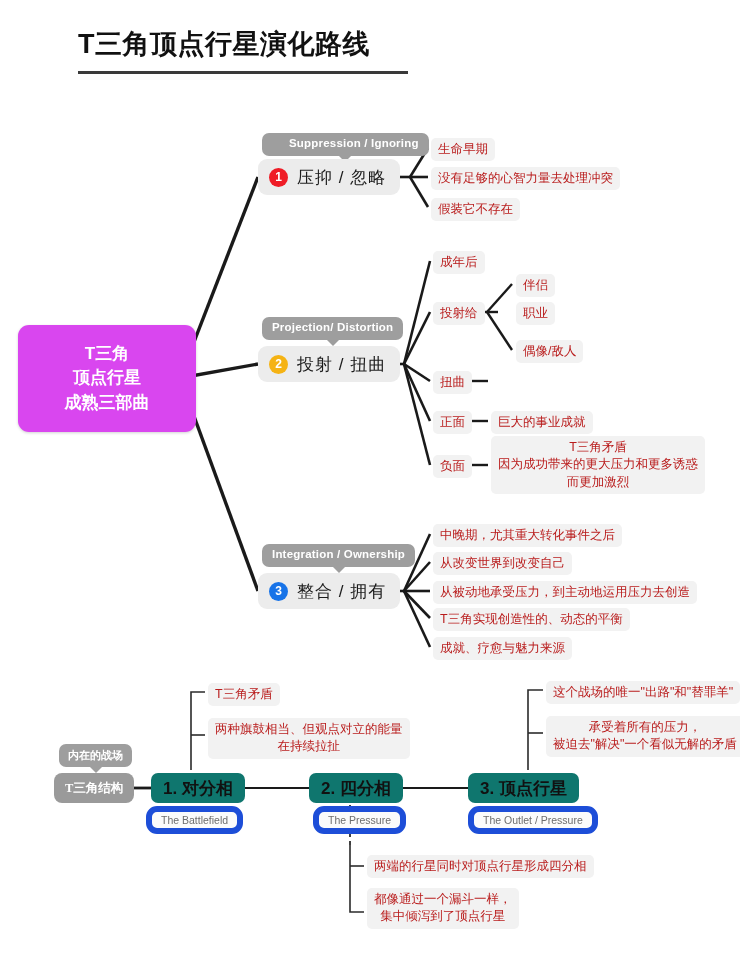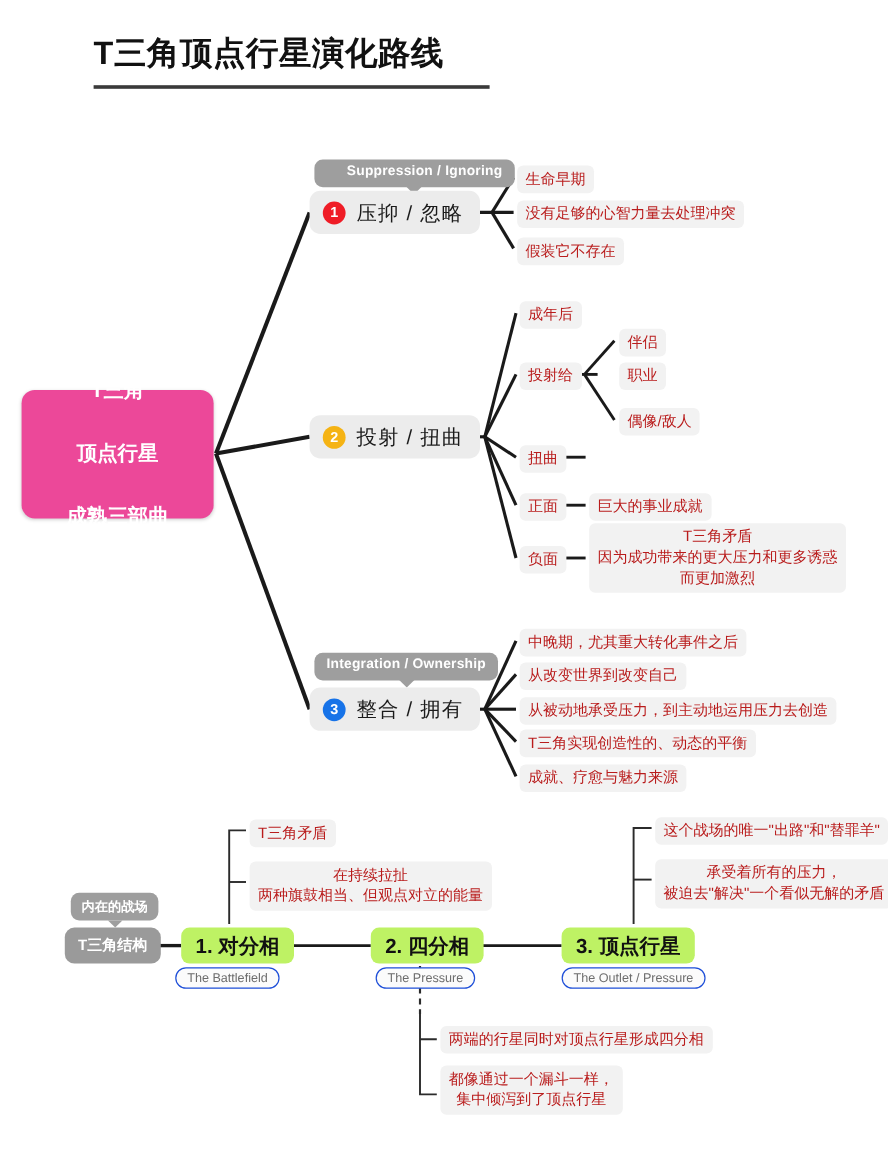--- a/index.html
+++ b/index.html
@@ -19,26 +19,25 @@
   .title-wrap { position: absolute; left: 78px; top: 26px; }
   .title-text {
     font-size: 27px; font-weight: bold; color: #111; letter-spacing: 0.5px;
     white-space: nowrap;
   }
   .title-rule { margin-top: 9px; height: 3px; background: #3a3a3a; width: 330px; }
 
   
   .center-node {
     position: absolute; left: 18px; top: 325px;
-    width: 160px; height: 107px;
-    background: #ec4899; border-radius: 11px;
+    width: 178px; height: 107px;
+    background: #d946ef; border-radius: 11px;
     display: flex; flex-direction: column; align-items: center; justify-content: center;
     color: #ffffff; font-weight: bold; font-size: 17px; line-height: 1.42;
     box-shadow: 0 1px 3px rgba(0,0,0,.18);
-    gap: 28px;
   }
 
   
   .stage {
     position: absolute;
     background: #ececec; border-radius: 9px;
     height: 36px; padding: 0 14px 0 11px;
     display: flex; align-items: center; gap: 9px;
     white-space: nowrap;
   }
@@ -70,35 +69,35 @@
   
   .leaf {
     position: absolute; background: #f2f2f2; border-radius: 5px;
     padding: 3px 7px; font-size: 12.5px; color: #b91c1c;
     line-height: 1.38; white-space: nowrap;
   }
   .leaf.center { text-align: center; }
 
   
   .bnode {
-    position: absolute; background: #bef264; border-radius: 7px;
+    position: absolute; background: #0f766e; border-radius: 7px;
     height: 30px; padding: 0 12px;
     display: flex; align-items: center;
     font-size: 17px; font-weight: bold; color: #111; white-space: nowrap;
   }
   .bsub {
-    position: absolute; background: #fbfbfb; border: 1px solid #1d4ed8;
+    position: absolute; background: #fbfbfb; border: 6px solid #1d4ed8;
     border-radius: 11px; padding: 2px 9px;
     font-size: 10.5px; color: #6d6d6d; white-space: nowrap;
   }
   .gray-node {
     position: absolute; background: #9a9a9a; color: #ffffff;
     border-radius: 8px; height: 30px; padding: 0 11px;
     display: flex; align-items: center;
-    font-size: 12.5px; font-weight: bold; white-space: nowrap;
+    font-size: 12.5px; font-weight: bold; white-space: nowrap; font-family: Liberation Serif, serif;
   }
   .gray-tip {
     position: absolute; background: #9e9e9e; color: #fff;
     border-radius: 7px; padding: 4px 9px; font-size: 11px; font-weight: bold;
     white-space: nowrap;
   }
   .gray-tip::after {
     content: ""; position: absolute; left: 50%; bottom: -6px; transform: translateX(-50%);
     border-left: 6px solid transparent; border-right: 6px solid transparent;
     border-top: 6px solid #9e9e9e;
@@ -171,20 +170,21 @@
 
   <div class="tip" style="left:262px; top:133px;padding-left:27px;">Suppression / Ignoring</div>
   <div class="stage" style="left:258px; top:159px;">
     <span class="badge b1">1</span>
     <span class="stage-label">压抑 / 忽略</span>
   </div>
   <div class="leaf" style="left:431px; top:138px;">生命早期</div>
   <div class="leaf" style="left:431px; top:167px;">没有足够的心智力量去处理冲突</div>
   <div class="leaf" style="left:431px; top:198px;">假装它不存在</div>
 
+  <div class="tip" style="left:262px; top:317px;">Projection/ Distortion</div>
   <div class="stage" style="left:258px; top:346px;">
     <span class="badge b2">2</span>
     <span class="stage-label">投射 / 扭曲</span>
   </div>
 
   <div class="leaf" style="left:433px; top:251px;">成年后</div>
 
   <div class="leaf" style="left:433px; top:302px;">投射给</div>
   <div class="leaf" style="left:516px; top:274px;">伴侣</div>
   <div class="leaf" style="left:516px; top:302px;">职业</div>
@@ -220,22 +220,22 @@
   <div class="bsub" style="left:146px; top:806px;">The Battlefield</div>
 
   <div class="bnode" style="left:309px; top:773px;">2. 四分相</div>
   <div class="bsub" style="left:313px; top:806px;">The Pressure</div>
 
   <div class="bnode" style="left:468px; top:773px;">3. 顶点行星</div>
   <div class="bsub" style="left:468px; top:806px;">The Outlet / Pressure</div>
 
   <div class="leaf" style="left:208px; top:683px;">T三角矛盾</div>
   <div class="leaf center" style="left:208px; top:718px;">
+    <div>两种旗鼓相当、但观点对立的能量</div>
     <div>在持续拉扯</div>
-    <div>两种旗鼓相当、但观点对立的能量</div>
   </div>
 
   <div class="leaf" style="left:546px; top:681px;">这个战场的唯一"出路"和"替罪羊"</div>
   <div class="leaf center" style="left:546px; top:716px;">
     <div>承受着所有的压力，</div>
     <div>被迫去"解决"一个看似无解的矛盾</div>
   </div>
 
   <div class="leaf" style="left:367px; top:855px;">两端的行星同时对顶点行星形成四分相</div>
   <div class="leaf center" style="left:367px; top:888px;">

